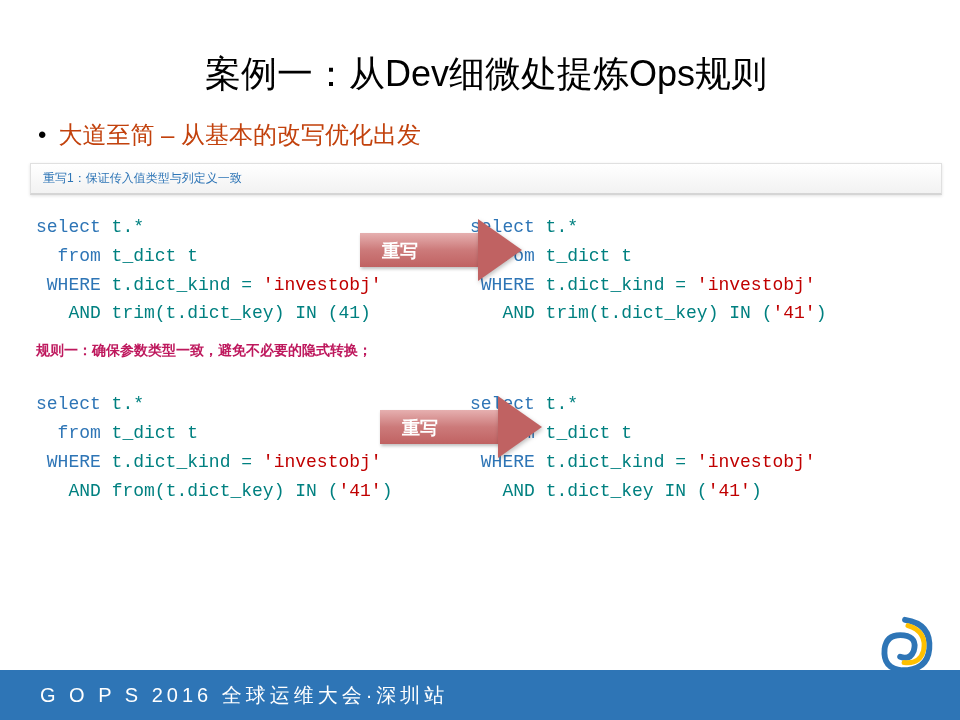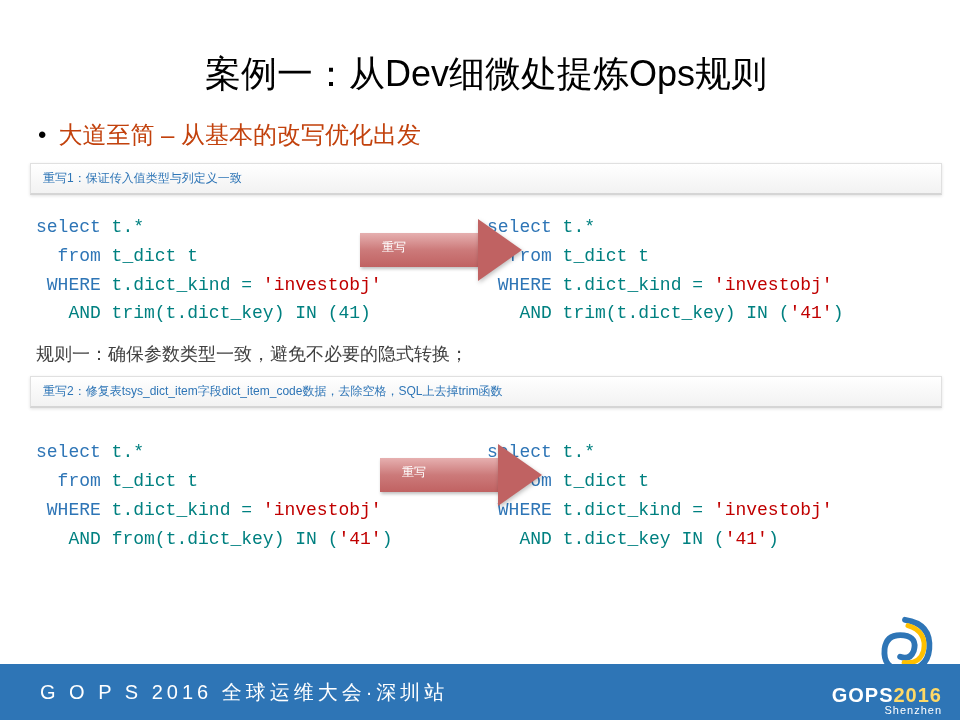--- a/index.html
+++ b/index.html
@@ -12,21 +12,21 @@
   .section-header {
     background: linear-gradient(to bottom, #fff, #f2f2f2);
     border: 1px solid #e0e0e0;
     border-bottom: 2px solid #d5d5d5;
     box-shadow: 0 1px 3px rgba(0,0,0,0.12);
     padding: 6px 12px;
     margin: 0 0 18px 0;
     font-size: 12px;
     color: #2E75B6;
   }
-  .code-row { display: flex; align-items: flex-start; margin: 0 0 10px 0; position: relative; gap: 17px; }
+  .code-row { display: flex; align-items: flex-start; margin: 0 0 10px 0; position: relative; }
   .code-block {
     font-family: "Courier New", monospace;
     font-size: 18px;
     line-height: 1.6;
     white-space: pre;
   }
   .code-left { width: 420px; padding-left: 6px; }
   .code-right { flex: 1; padding-left: 20px; }
   .kw-blue { color: #2E75B6; }
   .kw-green { color: #008080; }
@@ -56,28 +56,29 @@
     width: 0; height: 0;
     border-top: 31px solid transparent;
     border-bottom: 31px solid transparent;
     border-left: 44px solid #c06262;
     filter: drop-shadow(1px 2px 2px rgba(0,0,0,0.25));
   }
   .arrow-label {
     position: absolute;
     left: 22px; top: 14px;
     color: #fff;
-    font-size: 12px;
+    font-size: 18px;
     z-index: 2;
+    font-weight: bold;
   }
-  .rule-text { color: #404040; font-size: 18px; font-weight: normal; margin: 14px 0 10px 6px; }
+  .rule-text { color: #be185d; font-size: 14px; font-weight: bold; margin: 14px 0 10px 6px; }
   .footer {
     position: absolute;
     left: 0; bottom: 0;
-    width: 100%; height: 56px;
+    width: 100%; height: 50px;
     background: #2E75B6;
     color: #fff;
     display: flex;
     align-items: center;
     padding-left: 40px;
     font-size: 20px;
     letter-spacing: 4px;
   }
   .footer-logo {
     position: absolute;
@@ -124,21 +125,20 @@
     </div>
 
     <div class="code-block code-right"><span class="kw-blue">select</span><span class="kw-green"> t.*</span>
 <span class="kw-blue">  from</span><span class="kw-green"> t_dict t</span>
 <span class="kw-blue"> WHERE</span><span class="kw-green"> t.dict_kind = </span><span class="kw-red">'investobj'</span>
 <span class="kw-green">   AND trim(t.dict_key) IN (</span><span class="kw-red">'41'</span><span class="kw-green">)</span></div>
   </div>
 
   <div class="rule-text">规则一：确保参数类型一致，避免不必要的隐式转换；</div>
 
-  <div class="section-header">重写2：修复表tsys_dict_item字段dict_item_code数据，去除空格，SQL上去掉trim函数</div>
 
   <div class="code-row" style="margin-top:30px;">
     <div class="code-block code-left"><span class="kw-blue">select</span><span class="kw-green"> t.*</span>
 <span class="kw-blue">  from</span><span class="kw-green"> t_dict t</span>
 <span class="kw-blue"> WHERE</span><span class="kw-green"> t.dict_kind = </span><span class="kw-red">'investobj'</span>
 <span class="kw-green">   AND </span><span class="kw-green">from(t.dict_key)</span><span class="kw-green"> IN (</span><span class="kw-red">'41'</span><span class="kw-green">)</span></div>
 
     <div class="arrow-wrap" style="left:350px;">
       <div class="arrow">
         <div class="arrow-body"></div>
@@ -156,19 +156,13 @@
 
 </div>
 
 <svg class="swirl" viewBox="0 0 70 70">
   <path d="M 35 8 Q 62 12 60 38 Q 58 60 32 60 Q 12 58 14 38 Q 16 22 34 24 Q 48 26 44 40 Q 40 50 30 46" fill="none" stroke="#2E75B6" stroke-width="6" stroke-linecap="round"></path>
   <path d="M 38 14 Q 58 20 54 40 Q 50 54 34 52" fill="none" stroke="#ffc000" stroke-width="5" stroke-linecap="round"></path>
 </svg>
 
 <div class="footer">
   <span>G O P S 2016 全球运维大会·深圳站</span>
-  <div class="footer-logo">
-    <div class="footer-logo-main">
-      <span class="gops">GOPS</span><span class="year">2016</span>
-    </div>
-    <div class="footer-logo-sub">Shenzhen</div>
-  </div>
 </div>
 
 </body></html>

